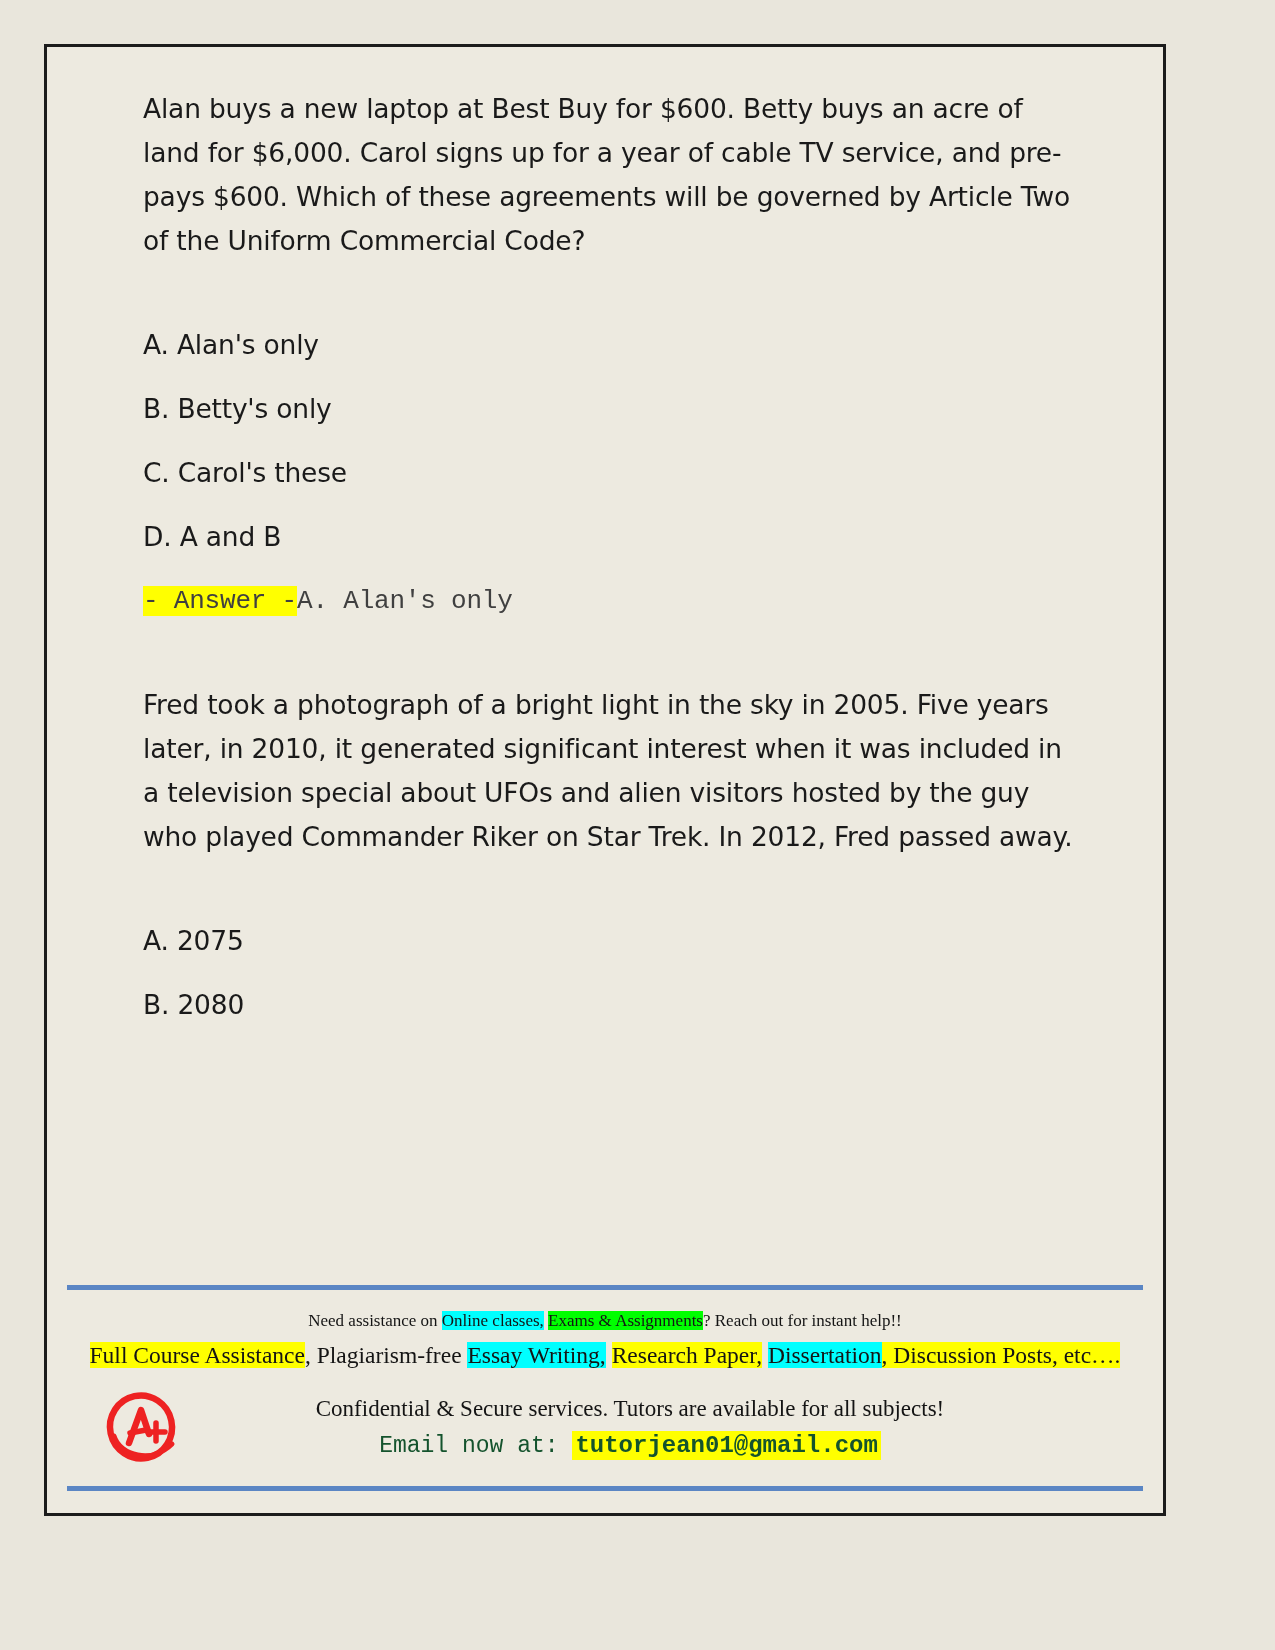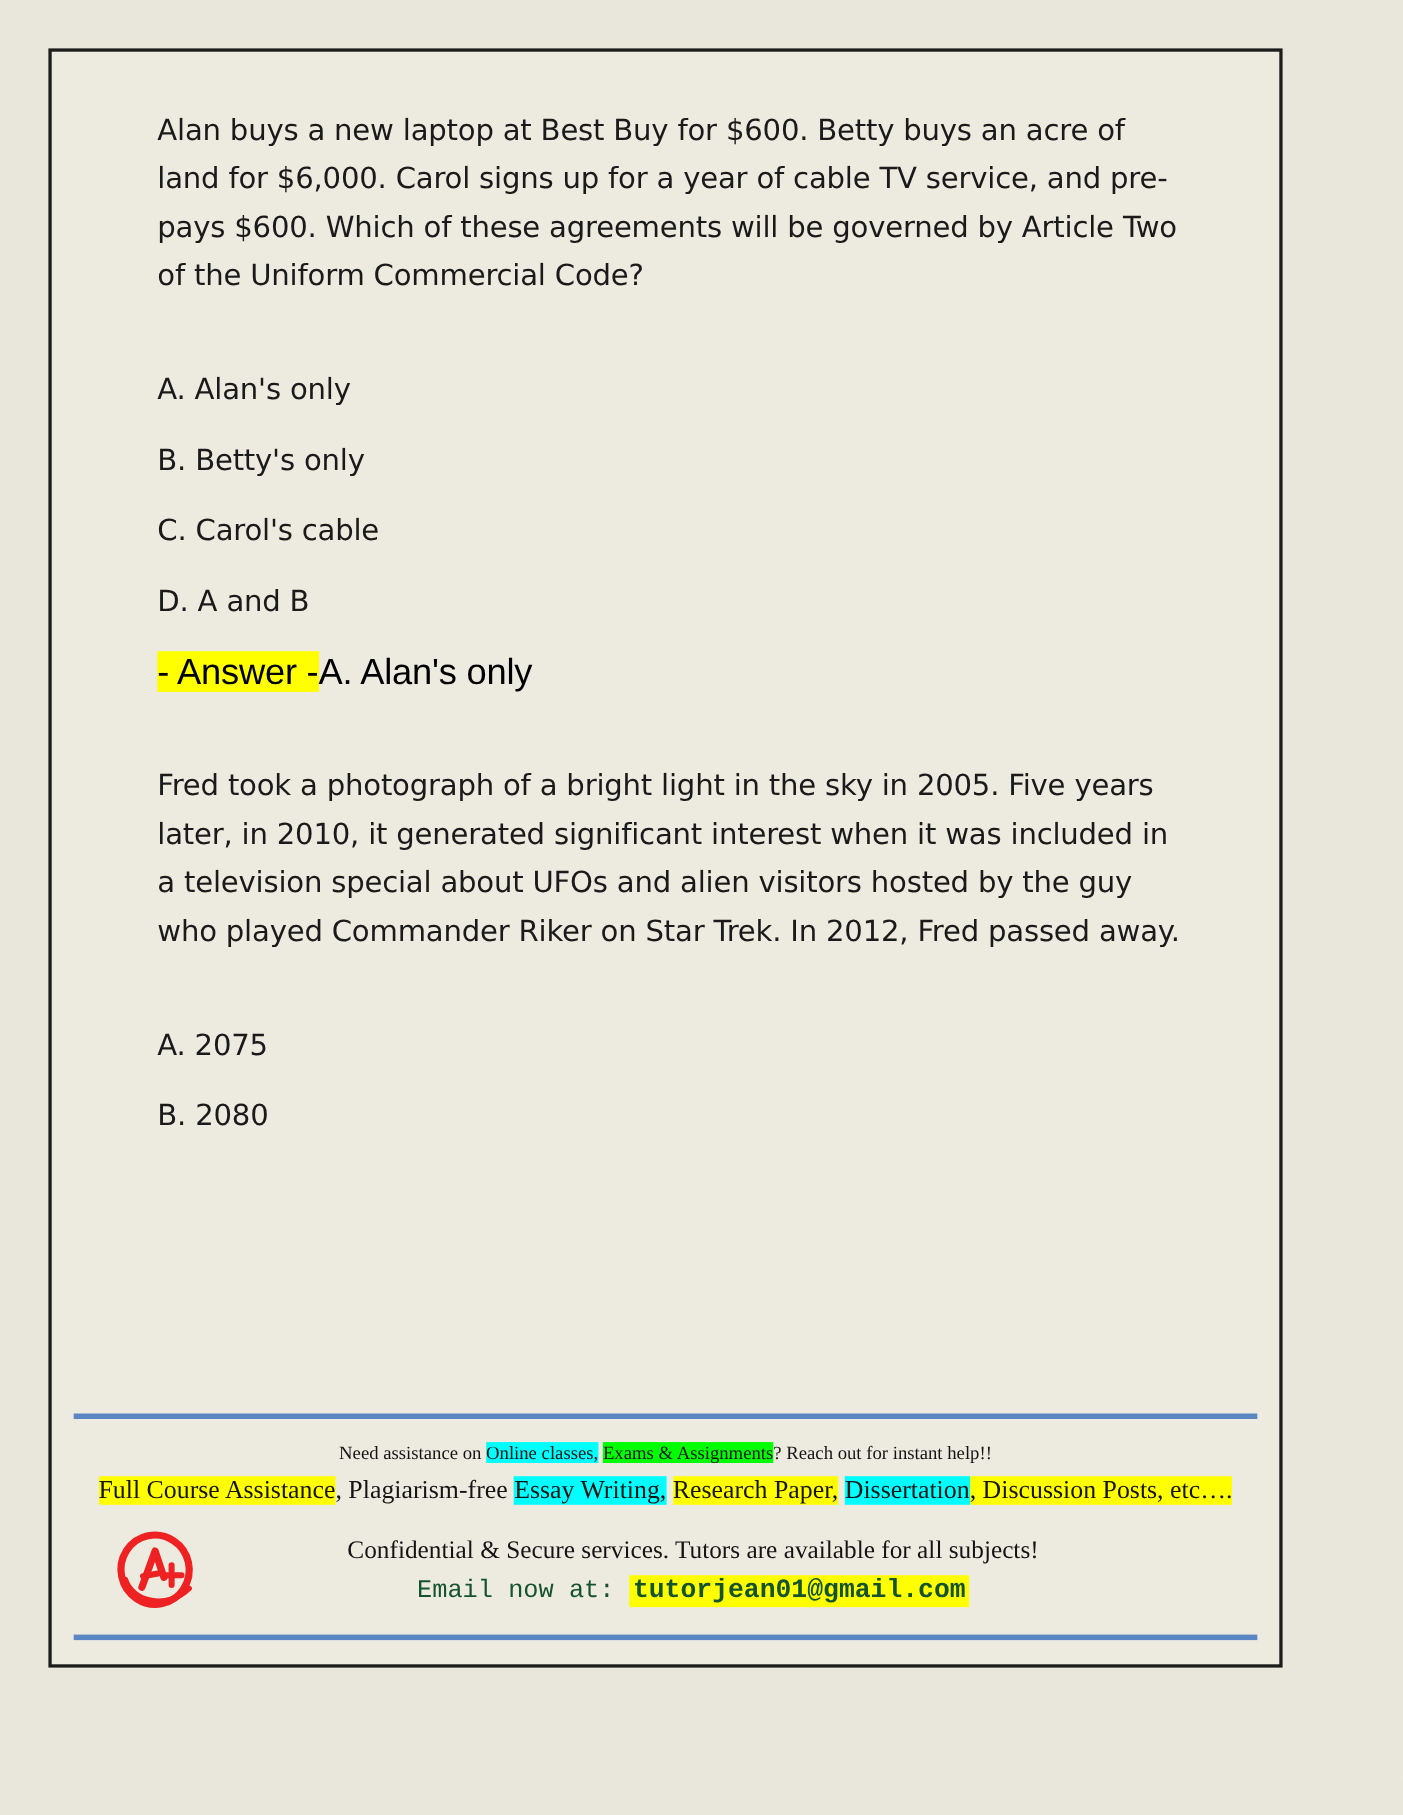--- a/index.html
+++ b/index.html
@@ -23,21 +23,21 @@
     top: 44px;
     width: 1122px;
     height: 1472px;
     background: #edeae0;
     border: 3px solid #1c1c1c;
   }
 
   .page-inner {
     position: absolute;
     left: 0; top: 0; right: 0; bottom: 0;
-    padding: 50px 54px 0 96px;
+    padding: 40px 54px 0 96px;
   }
 
   
   .q-block {
     font-family: "DejaVu Sans", sans-serif;
     font-size: 26.5px;
     line-height: 44px;
     color: #1a1a1a;
     letter-spacing: -0.2px;
     max-width: 935px;
@@ -52,24 +52,24 @@
     color: #1a1a1a;
     letter-spacing: -0.2px;
     margin-bottom: 24px;
   }
 
   .hl-yellow { background: #ffff00; }
   .hl-cyan   { background: #00ffff; }
   .hl-green  { background: #00ff00; }
 
   .answer-line {
-    font-family: Liberation Sans, sans-serif;
-    font-size: 33px;
+    font-family: Liberation Mono, monospace;
+    font-size: 26px;
     line-height: 40px;
-    color: #000000;
+    color: #404040;
     letter-spacing: -0.2px;
   }
 
   
   .footer {
     position: absolute;
     left: 20px;
     right: 20px;
     bottom: 22px;
   }
@@ -135,21 +135,21 @@
 
 <div class="page-sheet">
   <div class="page-inner">
 
     <div class="q-block">Alan buys a new laptop at Best Buy for $600. Betty buys an acre of land for $6,000. Carol signs up for a year of cable TV service, and pre-pays $600. Which of these agreements will be governed by Article Two of the Uniform Commercial Code?</div>
 
     <div class="spacer-lg"></div>
 
     <div class="opt">A. Alan's only</div>
     <div class="opt">B. Betty's only</div>
-    <div class="opt">C. Carol's cable</div>
+    <div class="opt">C. Carol's these</div>
     <div class="opt">D. A and B</div>
 
     <div class="answer-line"><span class="hl-yellow">- Answer -</span><span>A. Alan's only</span></div>
 
     <div class="spacer-lg"></div>
 
     <div class="q-block">Fred took a photograph of a bright light in the sky in 2005. Five years later, in 2010, it generated significant interest when it was included in a television special about UFOs and alien visitors hosted by the guy who played Commander Riker on Star Trek. In 2012, Fred passed away.</div>
 
     <div class="spacer-lg"></div>
 

